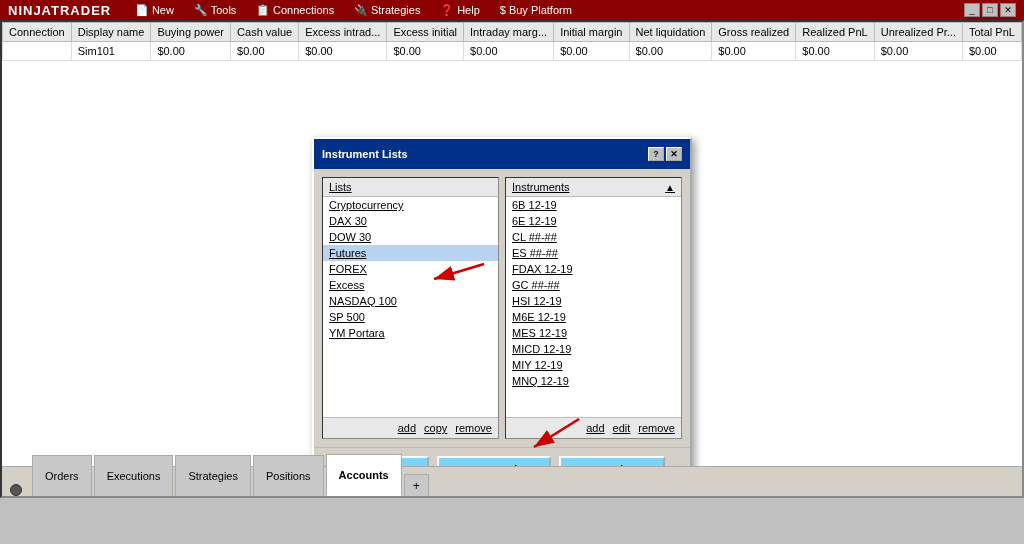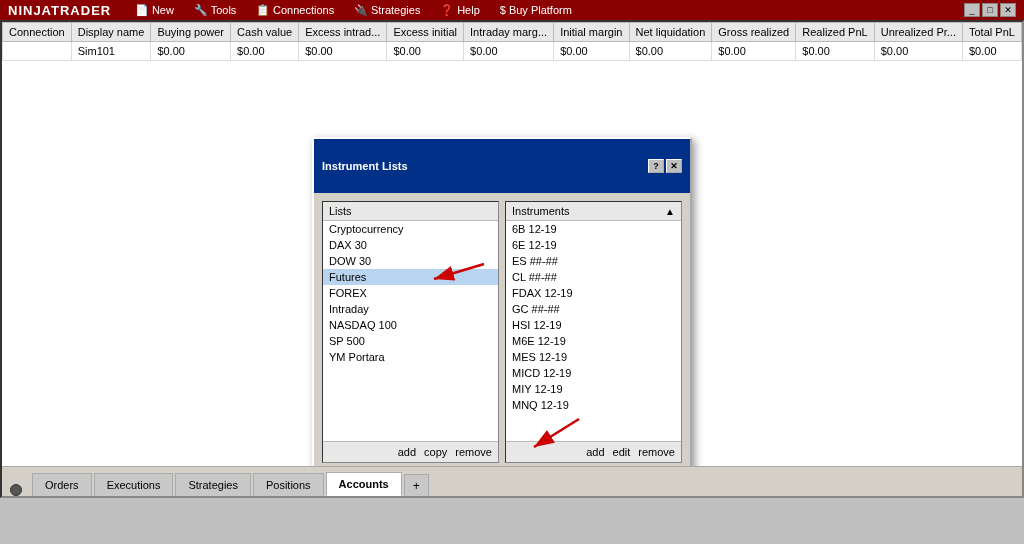--- a/index.html
+++ b/index.html
@@ -91,21 +91,21 @@
       display: flex;
       align-items: flex-end;
       padding-left: 8px;
       gap: 2px;
       position: absolute;
       bottom: 0;
       left: 0;
       right: 0;
     }
     .tab-item {
-      padding: 11px 12px;
+      padding: 20px 12px;
       background: #c8c8c8;
       border: 1px solid #aaa;
       border-bottom: none;
       cursor: pointer;
       font-size: 11px;
       height: 22px;
       display: flex;
       align-items: center;
     }
     .tab-item.active {
@@ -138,21 +138,21 @@
       box-shadow: 3px 3px 8px rgba(0,0,0,0.4);
       width: 380px;
       pointer-events: all;
       position: absolute;
       top: 115px;
       left: 310px;
     }
     .dialog-title-bar {
       background: #003087;
       color: white;
-      padding: 20px 8px;
+      padding: 8px 8px;
       display: flex;
       align-items: center;
       justify-content: space-between;
       font-size: 11px;
       font-weight: bold;
     }
     .dialog-title-controls {
       display: flex;
       gap: 2px;
       align-items: center;
@@ -168,20 +168,21 @@
       justify-content: center;
       cursor: pointer;
       color: #000;
     }
     .dialog-body {
       padding: 8px;
     }
     .dialog-panels {
       display: flex;
       gap: 6px;
+      text-decoration: underline;
     }
     .panel {
       flex: 1;
       background: white;
       border: 1px inset #888;
       display: flex;
       flex-direction: column;
     }
     .panel-header {
       background: #e8e8e8;
@@ -333,42 +334,42 @@
         <div class="panel">
           <div class="panel-header">
             <span>Lists</span>
           </div>
           <div class="panel-list" id="lists-list">
               <div class="panel-list-item">Cryptocurrency</div>
               <div class="panel-list-item">DAX 30</div>
               <div class="panel-list-item">DOW 30</div>
               <div class="panel-list-item selected">Futures</div>
               <div class="panel-list-item">FOREX</div>
-              <div class="panel-list-item">Intraday</div>
+              <div class="panel-list-item">Excess</div>
               <div class="panel-list-item">NASDAQ 100</div>
               <div class="panel-list-item">SP 500</div>
               <div class="panel-list-item">YM Portara</div>
             </div>
           <div class="panel-footer">
             <span class="panel-footer-btn">add</span>
             <span class="panel-footer-btn">copy</span>
             <span class="panel-footer-btn">remove</span>
           </div>
         </div>
 
         <div class="panel">
           <div class="panel-header">
             <span>Instruments</span>
             <span class="panel-scroll-btn">▲</span>
           </div>
           <div class="panel-list" id="instruments-list">
               <div class="panel-list-item">6B 12-19</div>
               <div class="panel-list-item">6E 12-19</div>
+              <div class="panel-list-item">CL ##-##</div>
               <div class="panel-list-item">ES ##-##</div>
-              <div class="panel-list-item">CL ##-##</div>
               <div class="panel-list-item">FDAX 12-19</div>
               <div class="panel-list-item">GC ##-##</div>
               <div class="panel-list-item">HSI 12-19</div>
               <div class="panel-list-item">M6E 12-19</div>
               <div class="panel-list-item">MES 12-19</div>
               <div class="panel-list-item">MICD 12-19</div>
               <div class="panel-list-item">MIY 12-19</div>
               <div class="panel-list-item">MNQ 12-19</div>
             </div>
           <div class="panel-footer">

